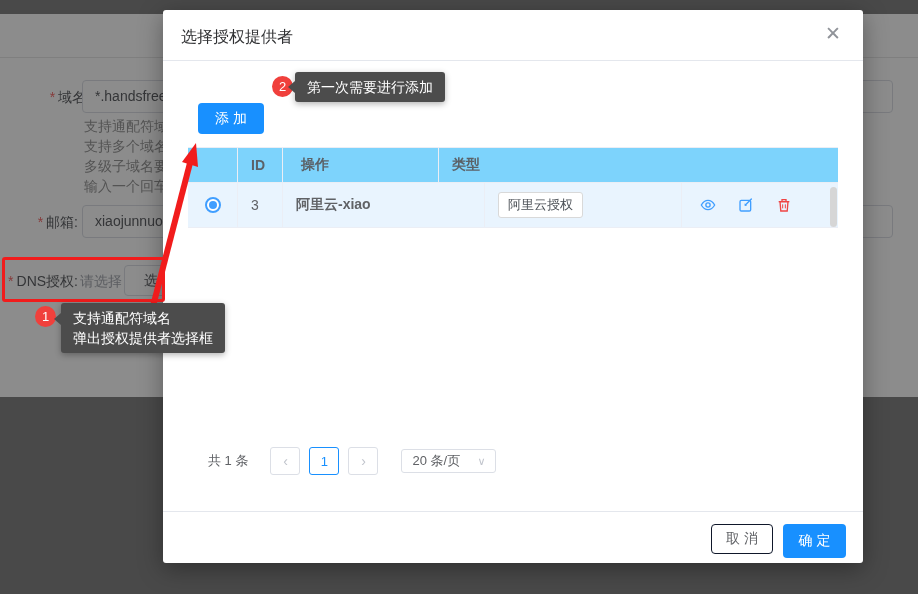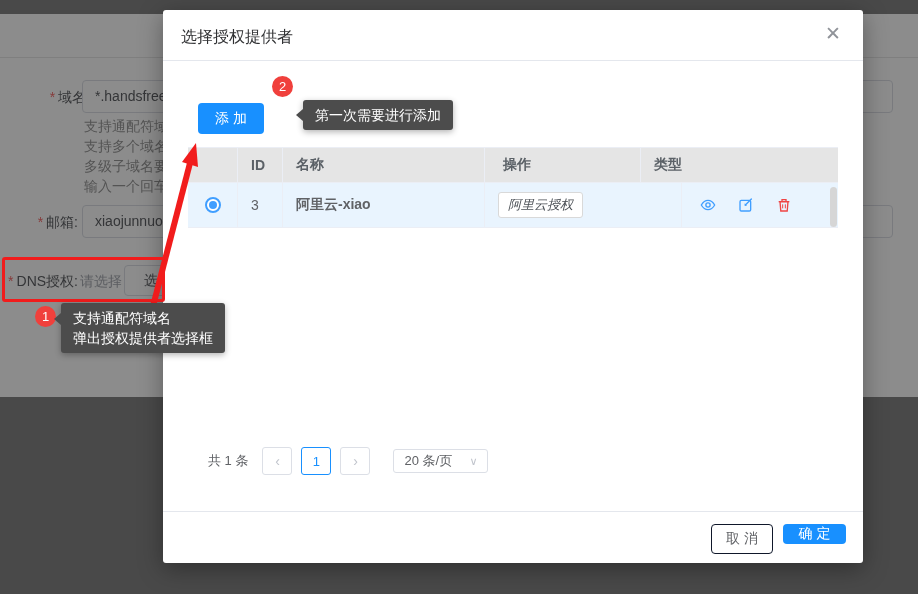--- a/index.html
+++ b/index.html
@@ -29,66 +29,66 @@
     border-radius:3px; box-shadow:0 6px 24px rgba(0,0,0,.35); z-index:20; }
   .modal-header { position:relative; height:51px; border-bottom:1px solid #e4e7ed; }
   .modal-title { position:absolute; left:18px; top:17px; font-size:16px; color:#303133; }
   .modal-close { position:absolute; right:22px; top:14px; font-size:19px; color:#909399; cursor:pointer; line-height:1; }
   .btn-add { position:absolute; left:35px; top:93px; width:66px; height:31px; background:#1890ff; color:#fff;
     border:none; border-radius:4px; font-size:14px; cursor:pointer; font-family:inherit; }
 
   
   .table { position:absolute; left:25px; top:137px; width:650px; font-size:14px; }
   .t-row { display:flex; }
-  .t-head { height:36px; background:#e5e5e5; border-top:1px solid #ebeef5; border-bottom:1px solid #ebeef5; }
+  .t-head { height:36px; background:#7dd3fc; border-top:1px solid #ebeef5; border-bottom:1px solid #ebeef5; }
   .t-body { height:45px; background:#e9f4fe; border-bottom:1px solid #ebeef5; }
   .t-cell { display:flex; align-items:center; padding-left:13px; border-right:1px solid #ebeef5; overflow:hidden; }
   .t-cell:last-child { border-right:none; }
   .c-sel { width:50px; justify-content:center; padding-left:0; }
   .c-id { width:45px; }
   .c-name { width:202px;font-weight:bold; }
   .c-type { width:197px; }
   .c-ops { width:156px; gap:22px; padding-left:18px; }
   .t-head .t-cell { color:#5b6167; font-weight:bold; }
   .t-body .t-cell { color:#606266; }
   .radio { width:16px; height:16px; border-radius:50%; border:2px solid #409eff; background:#fff;
     display:flex; align-items:center; justify-content:center; cursor:pointer; }
   .radio-dot { width:8px; height:8px; border-radius:50%; background:#409eff; }
-  .tag { border:1px solid #d9d9d9; border-radius:3px; background:#fff; padding:3px 9px; font-size:13px; color:#4a4f55;font-style:italic; }
+  .tag { border:1px solid #d9d9d9; border-radius:3px; background:#fff; padding:3px 9px; font-size:13px; color:#4a4f55; }
   .op-icon { width:16px; height:16px; cursor:pointer; }
   .scroll-thumb { position:absolute; left:667px; top:177px; width:7px; height:40px; background:#d6d6d6; border-radius:4px; }
 
   
   .pager { position:absolute; left:45px; top:437px; display:flex; align-items:center; font-size:13px; color:#606266; }
-  .pg-total { margin-right:14px; }
+  .pg-total { margin-right:22px; }
   .pg-btn { width:30px; height:28px; border:1px solid #dcdfe6; border-radius:3px; background:#fff; margin-right:9px;
     display:flex; align-items:center; justify-content:center; color:#c0c4cc; font-size:14px; cursor:pointer; }
   .pg-cur { border-color:#1890ff; color:#1890ff; font-size:13px; }
   .pg-select { width:95px; height:24px; border:1px solid #dcdfe6; border-radius:3px; margin-left:14px;
     display:flex; align-items:center; justify-content:space-between; padding:0 10px; cursor:pointer; }
   .pg-caret { color:#c0c4cc; font-size:11px; }
 
   
   .modal-footer { position:absolute; left:0; top:501px; width:700px; height:52px; border-top:1px solid #e4e7ed; }
   .btn-cancel { position:absolute; left:548px; top:12px; width:62px; height:30px; background:#fff; color:#606266;
     border:1px solid #0f172a; border-radius:4px; font-size:14px; cursor:pointer; font-family:inherit; }
-  .btn-confirm { position:absolute; left:620px; top:12px; width:63px; height:20px; background:#1890ff; color:#fff;
+  .btn-confirm { position:absolute; left:620px; top:12px; width:63px; height:34px; background:#1890ff; color:#fff;
     border:none; border-radius:4px; font-size:14px; cursor:pointer; font-family:inherit; }
 
   
   .anno { position:absolute; z-index:30; }
   .anno-rect { left:2px; top:257px; width:163px; height:45px; border:3px solid #f11c1c; border-radius:3px; }
   .badge { width:21px; height:21px; border-radius:50%; background:#f0403c; color:#fff; font-size:13px;
     display:flex; align-items:center; justify-content:center; }
   .badge-1 { left:35px; top:306px; }
   .badge-2 { left:272px; top:76px; }
   .tip { background:#4c4c4c; color:#fff; font-size:14px; border-radius:3px; padding:5px 12px; line-height:20px;
     box-shadow:0 2px 6px rgba(0,0,0,.3); }
   .tip-1 { left:61px; top:303px; }
-  .tip-2 { left:303px; top:72px; height:30px; display:flex; align-items:center;margin-top:28px; }
+  .tip-2 { left:295px; top:72px; height:30px; display:flex; align-items:center; }
   .notch { position:absolute; width:0; height:0; border-top:6px solid transparent; border-bottom:6px solid transparent;
     border-right:7px solid #4c4c4c; left:-7px; }
   .notch-1 { top:10px; } .notch-2 { top:9px; }
   .arrow-svg { position:absolute; left:0; top:0; width:918px; height:594px; z-index:29; pointer-events:none; }
 </style>
 </head>
 <body>
 
 <div class="stage">
 
@@ -121,21 +121,20 @@
       <div class="modal-title">选择授权提供者</div>
       <div class="modal-close">✕</div>
     </div>
 
     <button class="btn-add">添 加</button>
 
     <div class="table">
       <div class="t-row t-head">
         <div class="t-cell c-sel"></div>
         <div class="t-cell c-id">ID</div>
-        <div class="t-cell c-name">名称</div>
         <div class="t-cell c-ops">操作</div>
         <div class="t-cell c-type">类型</div>
       </div>
       <div class="t-row t-body">
         <div class="t-cell c-sel">
           <div class="radio">
               <div class="radio-dot"></div>
             </div>
         </div>
         <div class="t-cell c-id">3</div>

